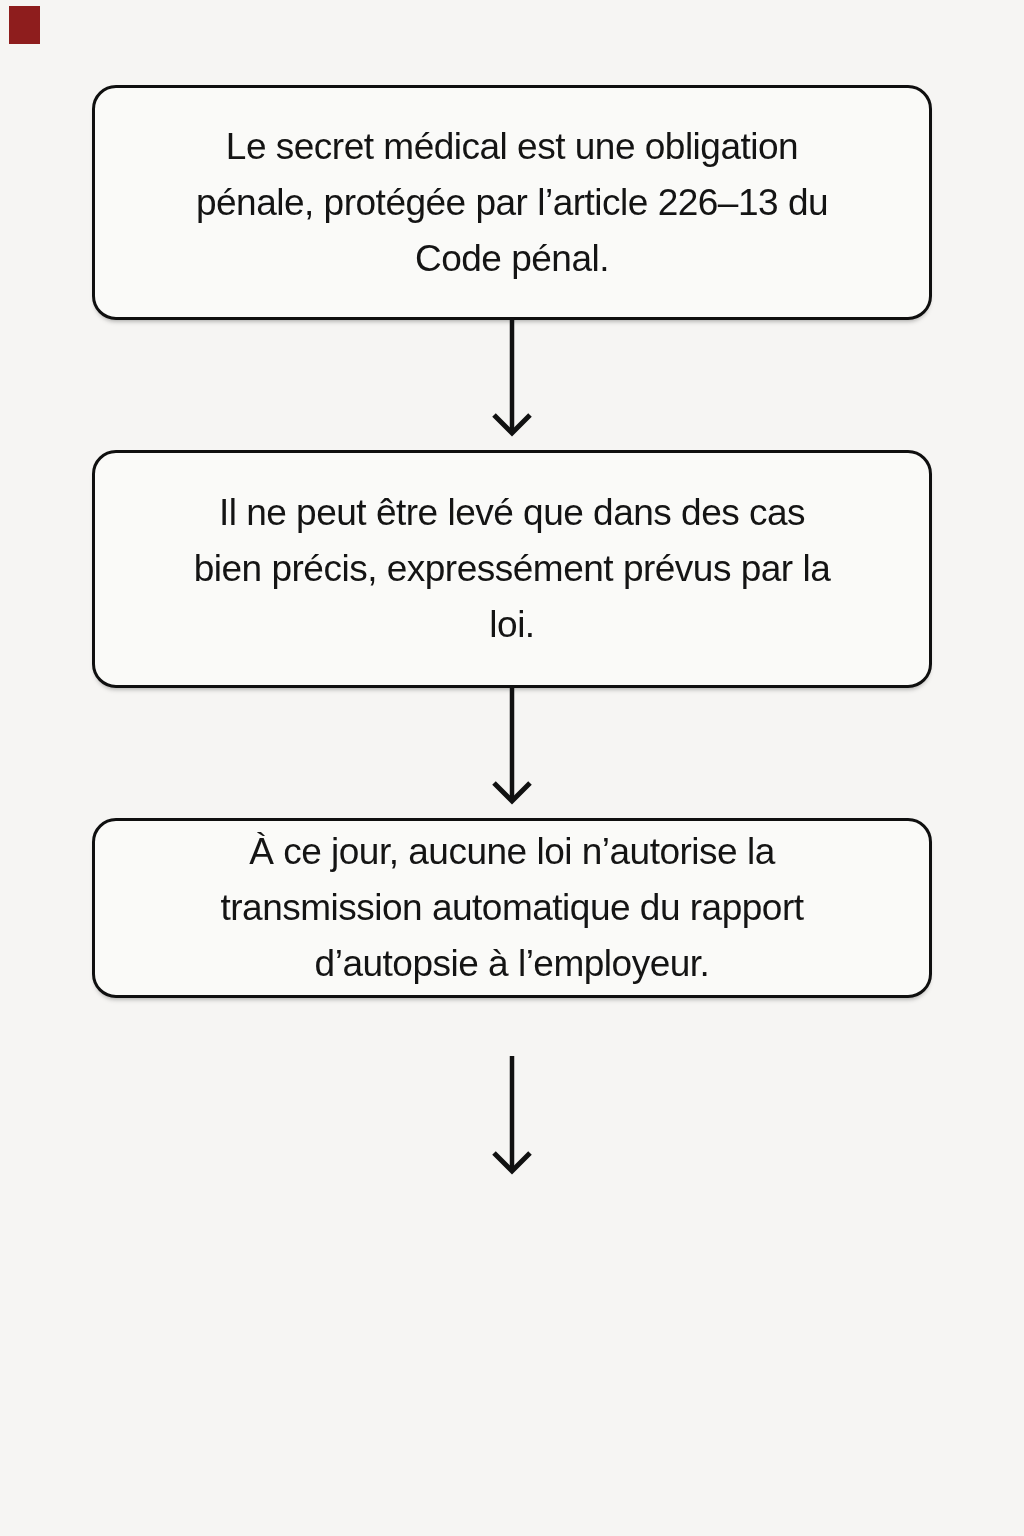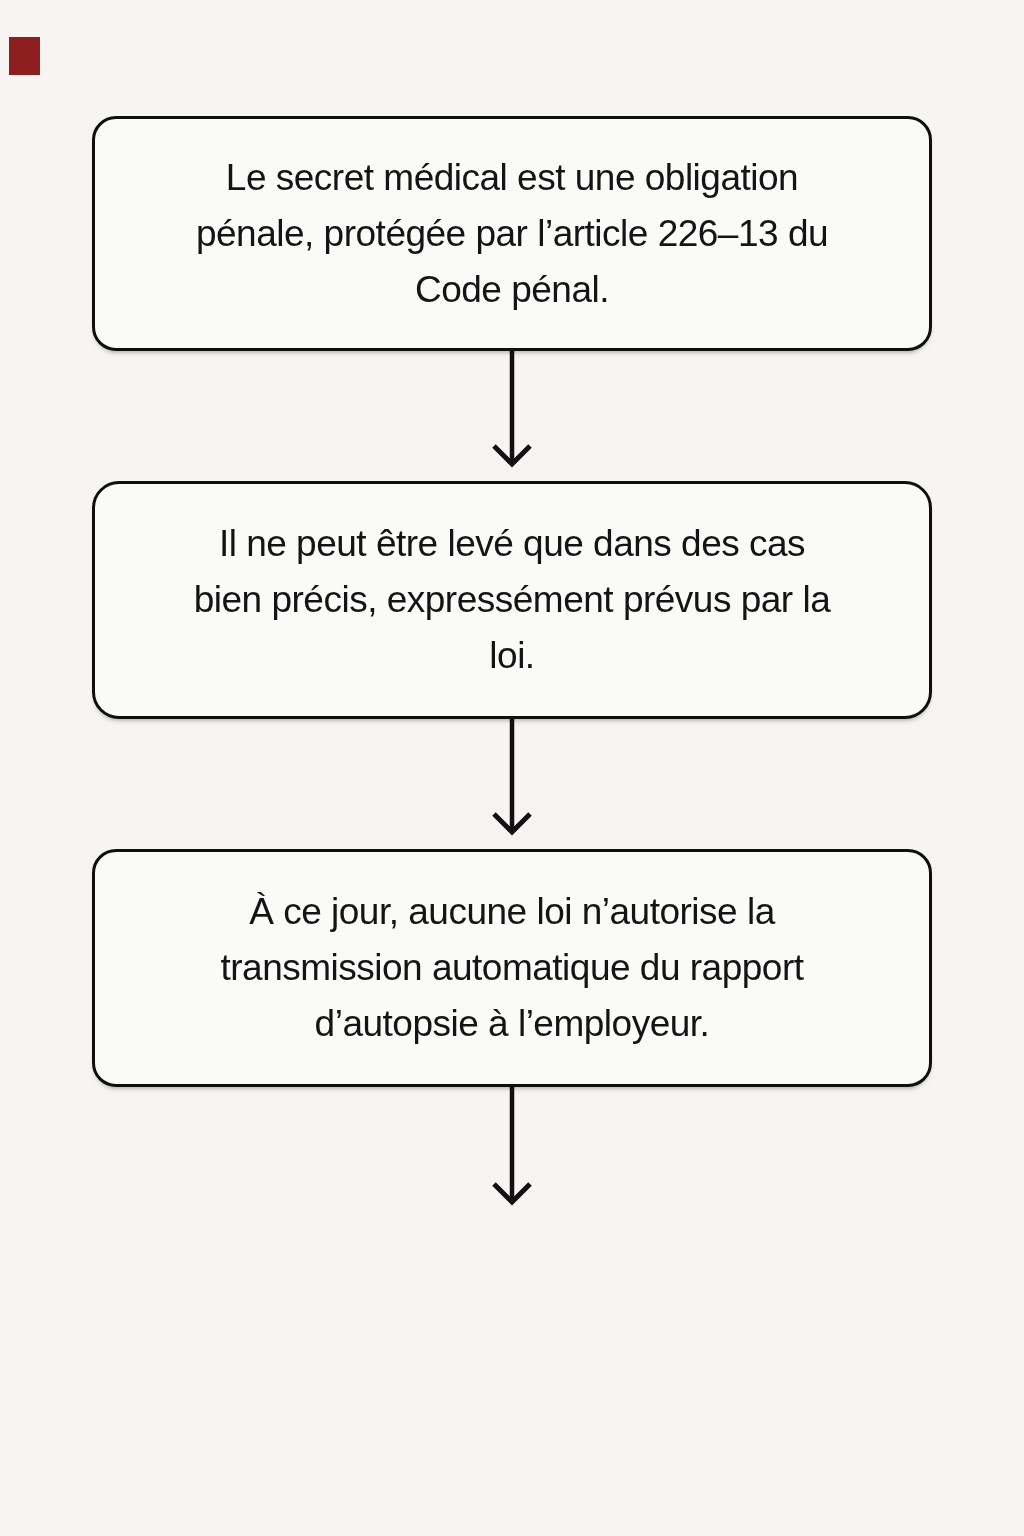--- a/index.html
+++ b/index.html
@@ -10,21 +10,20 @@
     width: 1024px;
     height: 1536px;
     background: #f6f5f3;
     font-family: "Liberation Sans", sans-serif;
     position: relative;
     overflow: hidden;
   }
   .canvas {
     position: absolute;
     inset: 0;
-    margin-top: 31px;
   }
   .red-marker {
     position: absolute;
     left: 9px;
     top: 6px;
     width: 31px;
     height: 38px;
     background: #8e1d1d;
   }
   .flow-box {
@@ -44,22 +43,22 @@
     white-space: pre-line;
     text-align: center;
     font-size: 37px;
     line-height: 56px;
     letter-spacing: -0.5px;
     color: #141414;
     width: 100%;
     padding: 0 14px;
   }
   .box-1 { top: 85px;   height: 235px; }
-  .box-2 { top: 450px;  height: 238px; border-radius: 27px; }
-  .box-3 { top: 818px;  height: 238px; }
+  .box-2 { top: 450px;  height: 238px; }
+  .box-3 { top: 818px;  height: 180px; }
   .box-4 { top: 1184px; height: 312px; }
   .arrow {
     position: absolute;
     left: 472px;
     width: 80px;
     height: 122px;
   }
   .arrow-1 { top: 318px; }
   .arrow-2 { top: 686px; }
   .arrow-3 { top: 1056px; }

